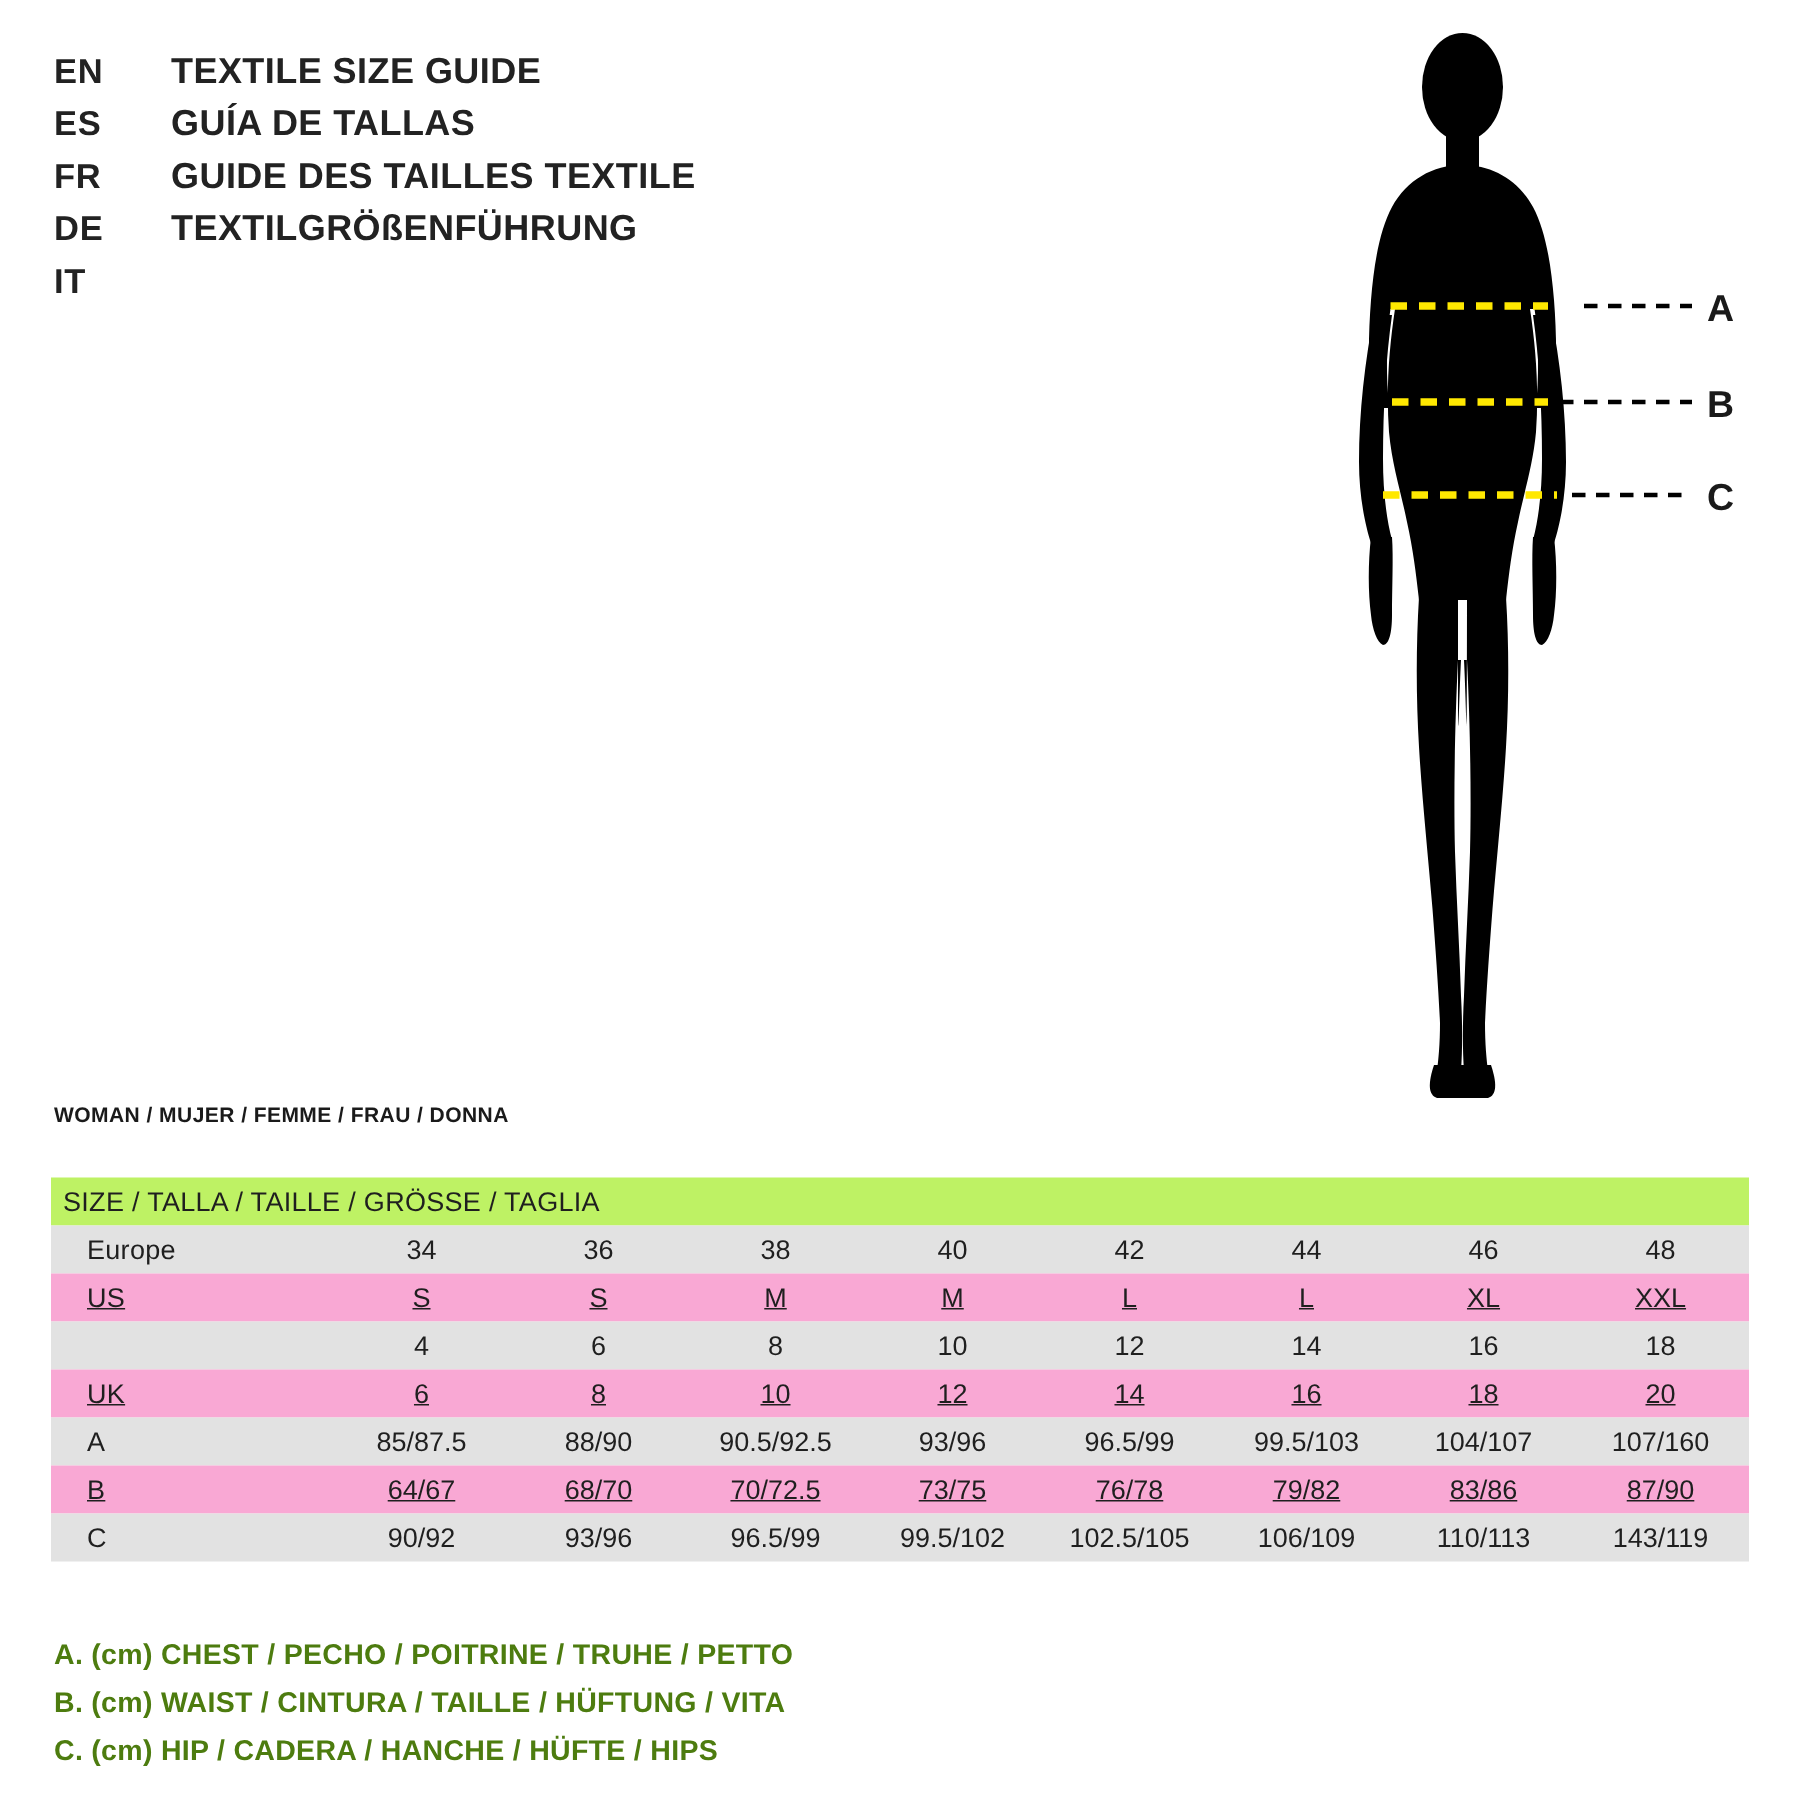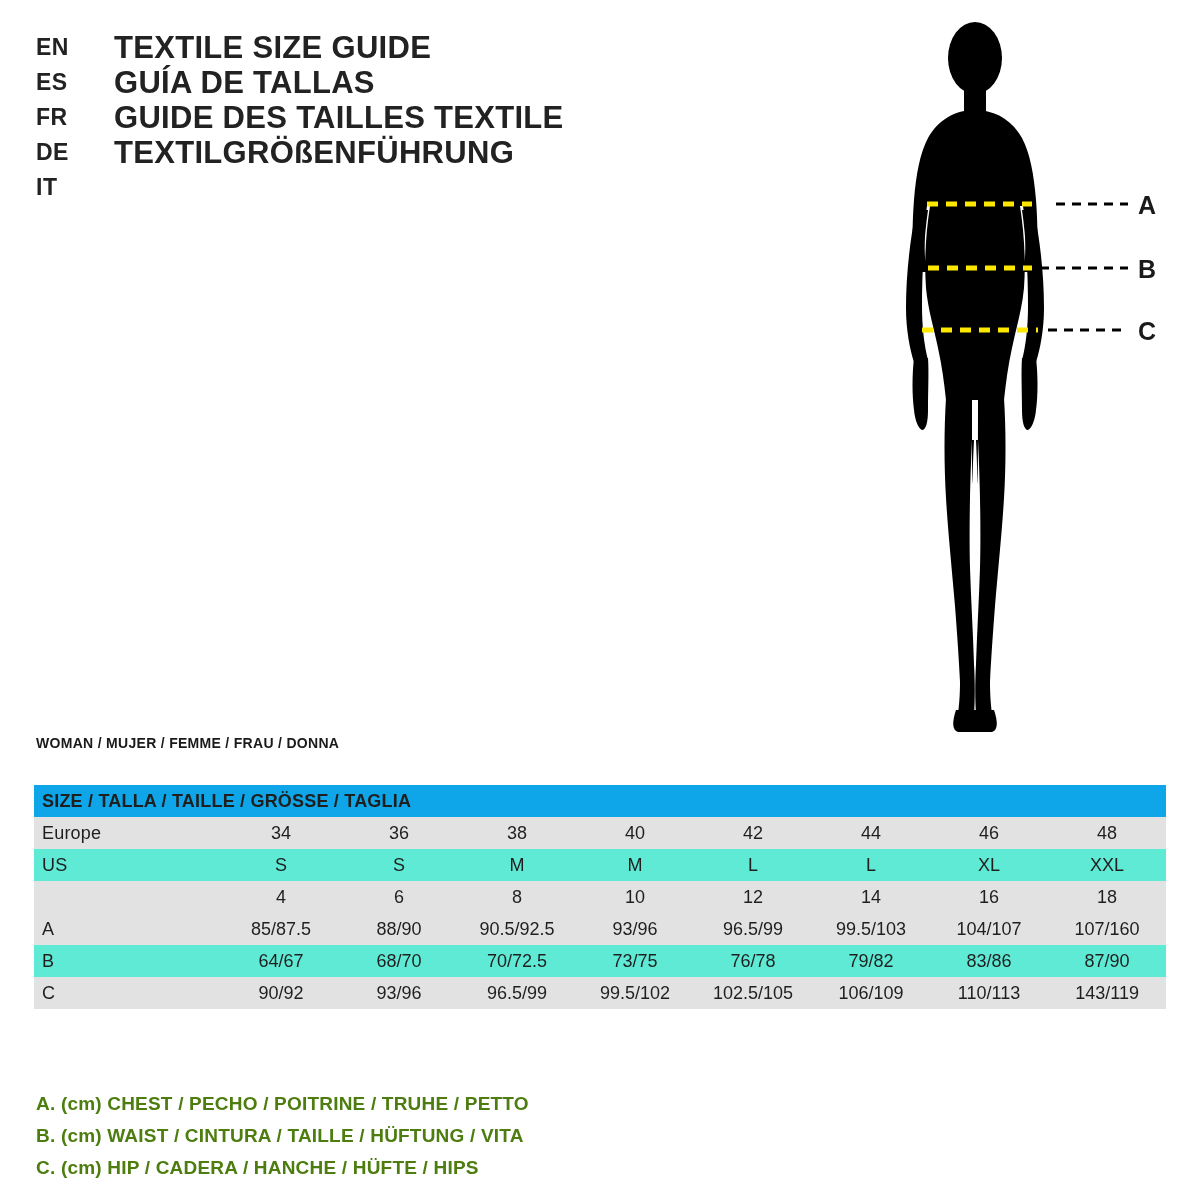--- a/index.html
+++ b/index.html
@@ -29,21 +29,21 @@
     height: 35px;
   }
   .title-lang {
     width: 78px;
     font-size: 23px;
     font-weight: bold;
     letter-spacing: 0.5px;
     color: #222;
   }
   .title-text {
-    font-size: 31px;
+    font-size: 24px;
     font-weight: bold;
     letter-spacing: 0.3px;
     color: #222;
   }
 
   
   .figure-wrap {
     position: absolute;
     left: 860px;
     top: 10px;
@@ -81,31 +81,31 @@
     color: #1f1f1f;
     padding: 0;
     text-align: center;
     vertical-align: middle;
     font-weight: normal;
   }
   table.size-table th.head-cell {
     text-align: left;
     padding-left: 8px;
     font-size: 18px;
-    font-weight: bold;
-    background: #0ea5e9;
+    font-weight: normal;
+    background: #bef264;
     letter-spacing: 0.2px;
   }
   table.size-table td.row-label {
     text-align: left;
-    padding-left: 8px;
+    padding-left: 24px;
     letter-spacing: 0.2px;
   }
   tr.band-dark td { background: #e2e2e2; }
-  tr.band-light td { background: #5eead4; }
+  tr.band-light td { background: #f9a8d4; text-decoration: underline; }
 
   
   col.c0 { width: 188px; }
   col.cx { width: 118px; }
 
   
   .legend {
     position: absolute;
     left: 36px;
     top: 1088px;
@@ -289,20 +289,31 @@
         <td class="row-label"></td>
         <td>4</td>
         <td>6</td>
         <td>8</td>
         <td>10</td>
         <td>12</td>
         <td>14</td>
         <td>16</td>
         <td>18</td>
       </tr>
+      <tr class="band-light">
+        <td class="row-label">UK</td>
+        <td>6</td>
+        <td>8</td>
+        <td>10</td>
+        <td>12</td>
+        <td>14</td>
+        <td>16</td>
+        <td>18</td>
+        <td>20</td>
+      </tr>
       <tr class="band-dark">
         <td class="row-label">A</td>
         <td>85/87.5</td>
         <td>88/90</td>
         <td>90.5/92.5</td>
         <td>93/96</td>
         <td>96.5/99</td>
         <td>99.5/103</td>
         <td>104/107</td>
         <td>107/160</td>

